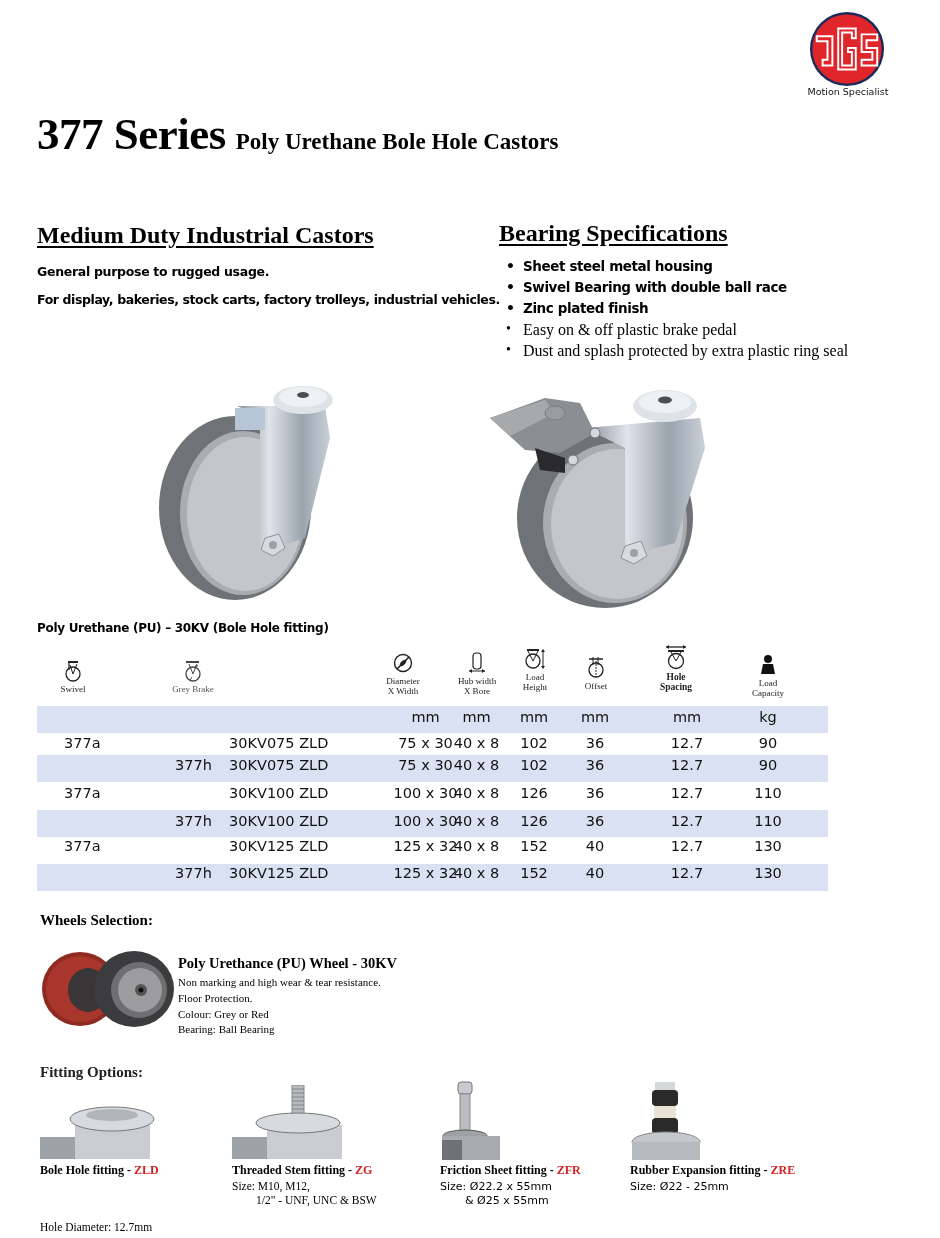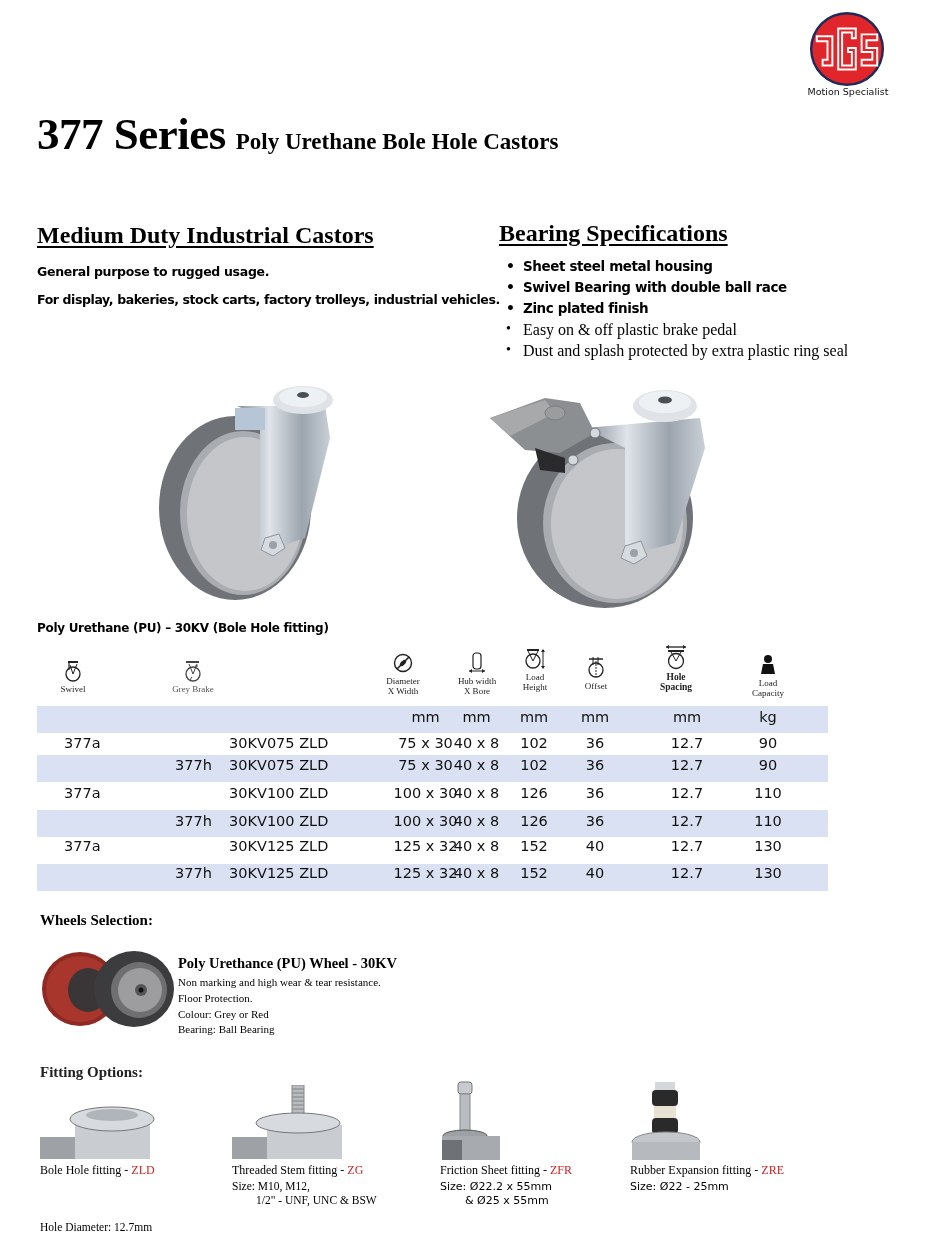--- a/index.html
+++ b/index.html
@@ -61,21 +61,21 @@
 
   
   #wheels-title { left: 40px; top: 912px; font-size: 15px; font-weight: bold; }
   #wheels-img { left: 38px; top: 950px; width: 138px; height: 78px; }
   #wheel-name { left: 178px; top: 955px; font-size: 14.5px; font-weight: bold; white-space: nowrap; }
   .wheel-line { left: 178px; font-size: 11px; white-space: nowrap; }
 
   
   #fitting-title { left: 40px; top: 1064px; font-size: 15px; font-weight: bold; color: #222; }
   .fit-img { position: absolute; }
-  .fit-name { position: absolute; font-size: 12px; font-weight: normal; white-space: nowrap; }
+  .fit-name { position: absolute; font-size: 12px; font-weight: bold; white-space: nowrap; }
   .fit-name .code { color: #d42020; }
   .fit-line { position: absolute; font-size: 11.5px; white-space: nowrap; }
 </style>
 </head>
 <body>
 
 <svg id="logo" class="abs" viewBox="0 0 80 80">
   <circle cx="40" cy="40" r="38" fill="#1d2b5a"></circle>
   <circle cx="40" cy="40" r="35.5" fill="#e0262b"></circle>
 

